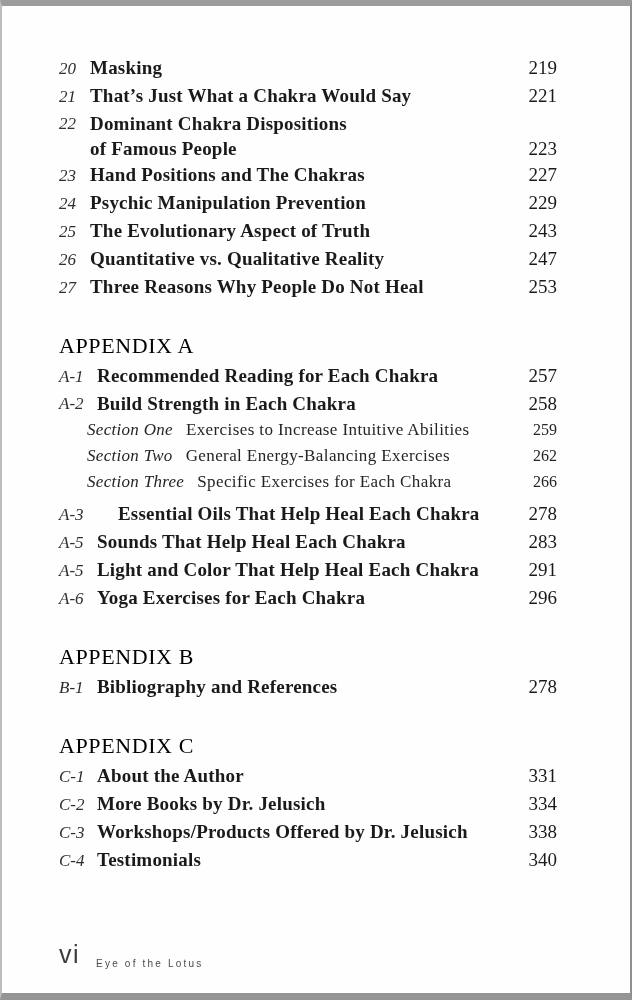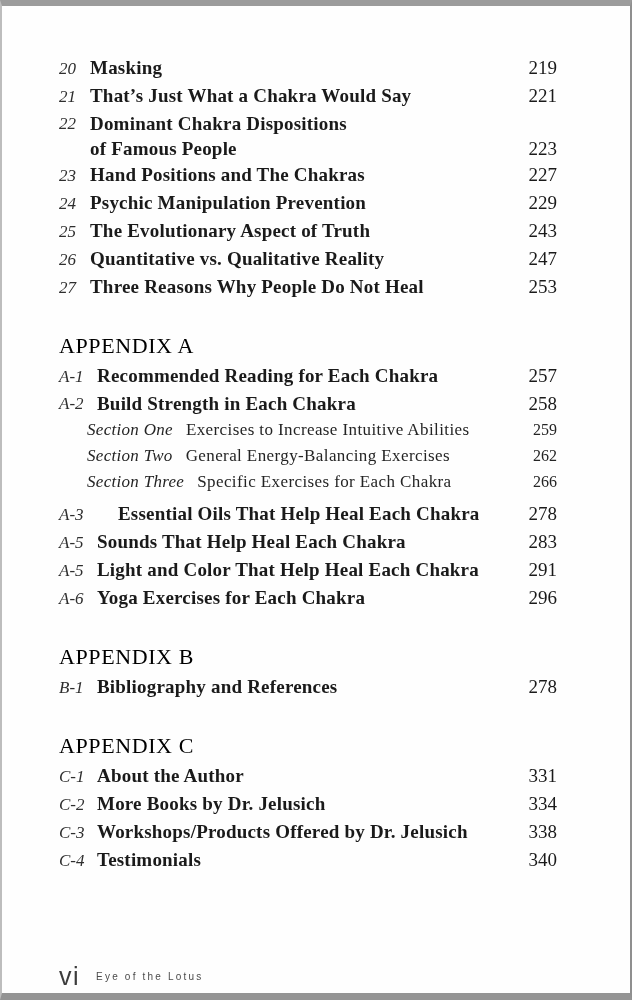--- a/index.html
+++ b/index.html
@@ -94,23 +94,23 @@
     color: #000000;
     margin: 32px 0 4px 0;
   }
   .appendix-heading.first { margin-top: 32px; }
   .gap-before { margin-top: 7px; gap: 21px; }
 
   
   .footer {
     position: absolute;
     left: 57px;
-    top: 956px;
+    top: 934px;
     display: flex;
-    align-items: center;
+    align-items: flex-end;
     gap: 16px;
     font-family: "Liberation Sans", sans-serif;
   }
   .footer .folio {
     font-size: 25px;
     letter-spacing: 1.5px;
     color: #3c3c3c;
   }
   .footer .booktitle {
     font-size: 10px;

